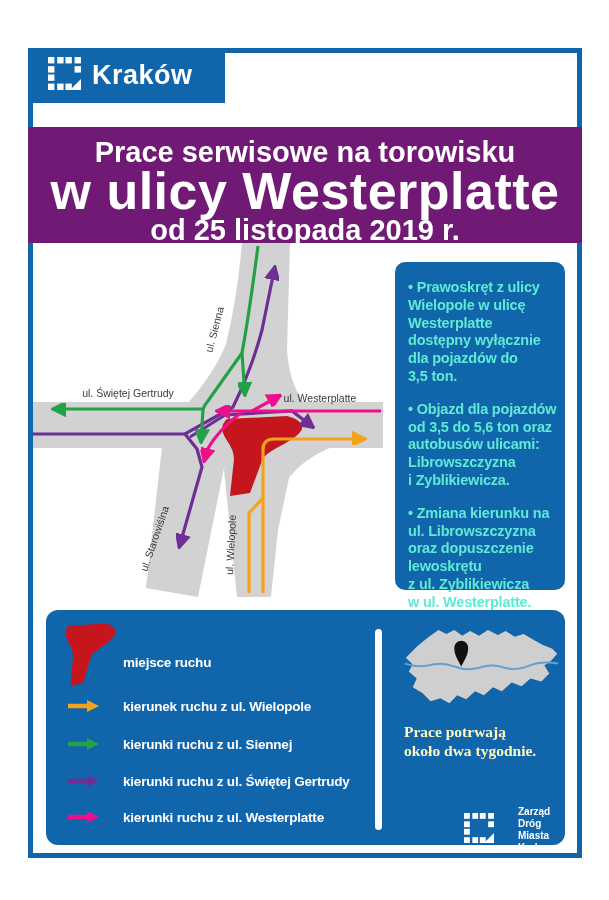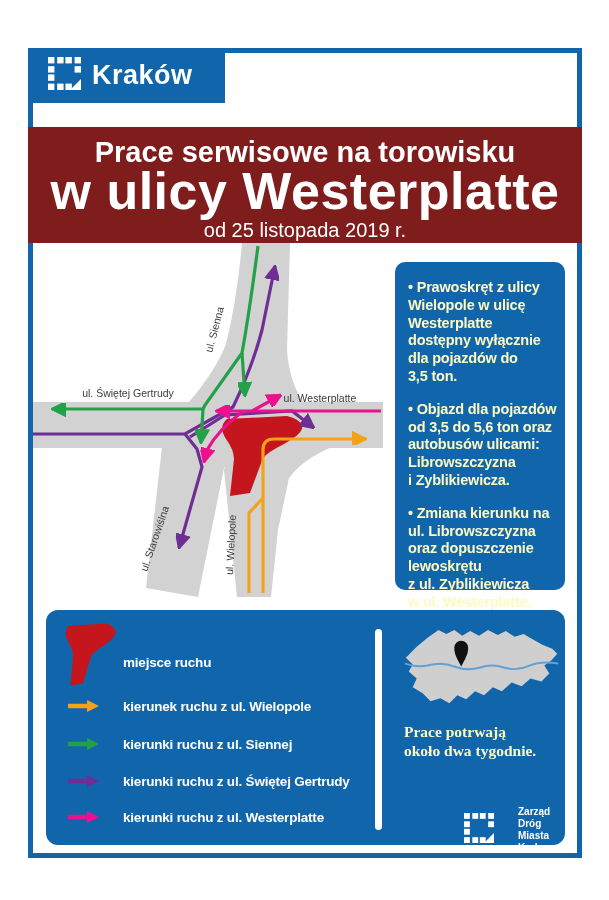--- a/index.html
+++ b/index.html
@@ -2,28 +2,28 @@
 <html><head>
 <meta charset="utf-8">
 <style>
   html,body{margin:0;padding:0;background:#ffffff;}
   .poster{position:relative;width:609px;height:900px;background:#fff;overflow:hidden;
           font-family:"Liberation Sans","DejaVu Sans",sans-serif;}
   .frame{position:absolute;left:28px;top:48px;width:544px;height:800px;border:5px solid #1165ab;}
   .header-box{position:absolute;left:28px;top:48px;width:197px;height:55px;background:#1165ab;
               display:flex;align-items:center;gap:11px;padding-left:20px;box-sizing:border-box;}
   .header-box .ktext{color:#fff;font-size:27px;font-weight:bold;letter-spacing:.5px;}
-  .banner{position:absolute;left:28px;top:127px;width:554px;height:116px;background:#7f1d1d;
+  .banner{position:absolute;left:28px;top:127px;width:554px;height:116px;background:#701a75;
           color:#fff;text-align:center;box-sizing:border-box;padding-top:7px;}
   .banner .l1{font-size:29px;font-weight:bold;line-height:36px;}
   .banner .l2{font-size:52px;font-weight:bold;line-height:42px;letter-spacing:.5px;}
-  .banner .l3{font-size:20px;font-weight:normal;line-height:36px;}
+  .banner .l3{font-size:29px;font-weight:bold;line-height:36px;}
   .map-svg{position:absolute;left:33px;top:243px;width:544px;height:367px;}
   .info-panel{position:absolute;left:395px;top:262px;width:170px;height:328px;background:#1165ab;
-              border-radius:10px;box-sizing:border-box;padding:17px 5px 0 13px;color:#fef9c3;}
+              border-radius:10px;box-sizing:border-box;padding:17px 5px 0 13px;color:#5eead4;}
   .info-panel p{margin:0 0 15px 0;font-size:14.5px;font-weight:bold;line-height:17.8px;
                 white-space:pre-line;letter-spacing:-.2px;}
   .bottom-panel{position:absolute;left:46px;top:610px;width:519px;height:235px;background:#1165ab;
                 border-radius:12px;}
   .legend-swatch{position:absolute;left:17px;top:12px;width:55px;height:65px;}
   .legend-row-label{position:absolute;left:77px;transform:translateY(-50%);color:#fff;
                     font-size:13.5px;font-weight:bold;letter-spacing:-.2px;white-space:nowrap;}
   .legend-arrow{position:absolute;left:20px;transform:translateY(-50%);}
   .divider{position:absolute;left:329px;top:19px;width:7px;height:201px;background:#fff;border-radius:4px;}
   .mini-map{position:absolute;left:356px;top:14px;width:162px;height:94px;}

